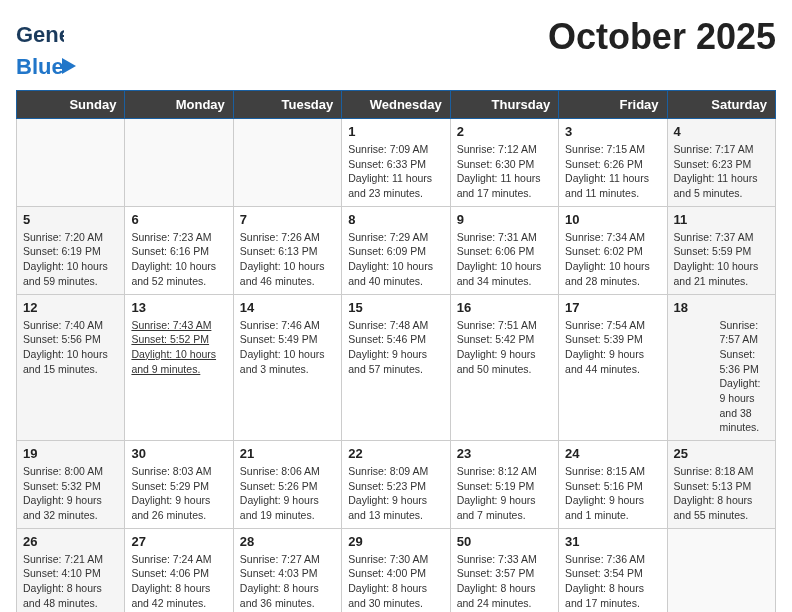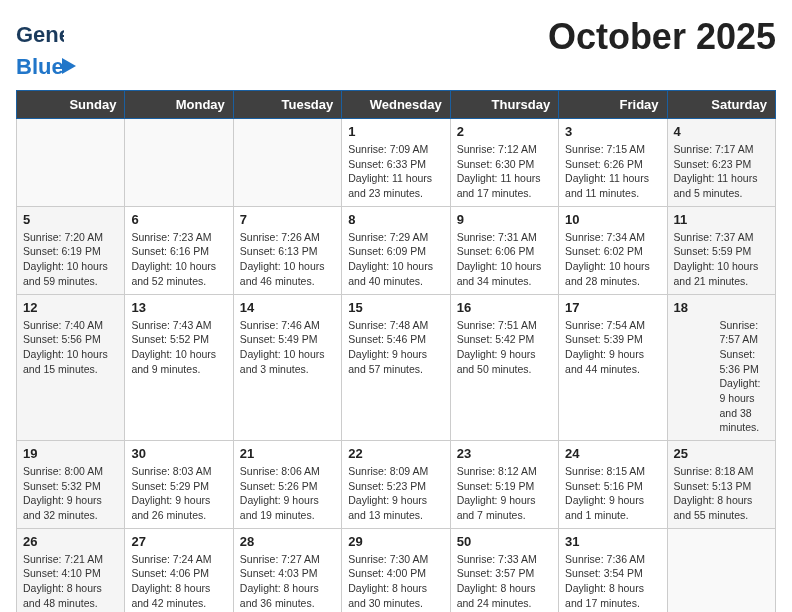--- a/index.html
+++ b/index.html
@@ -202,21 +202,21 @@
       <tr>
         <td class="weekend">
           <div class="day-num">12</div>
           <div class="day-info" style="white-space: pre-line;">Sunrise: 7:40 AM
 Sunset: 5:56 PM
 Daylight: 10 hours
 and 15 minutes.</div>
         </td>
         <td>
           <div class="day-num">13</div>
-          <div class="day-info" style="white-space: pre-line;">Sunrise: 7:43 AM
+          <div class="day-info" style="white-space: pre-line; text-decoration: underline;">Sunrise: 7:43 AM
 Sunset: 5:52 PM
 Daylight: 10 hours
 and 9 minutes.</div>
         </td>
         <td>
           <div class="day-num">14</div>
           <div class="day-info" style="white-space: pre-line;">Sunrise: 7:46 AM
 Sunset: 5:49 PM
 Daylight: 10 hours
 and 3 minutes.</div>

